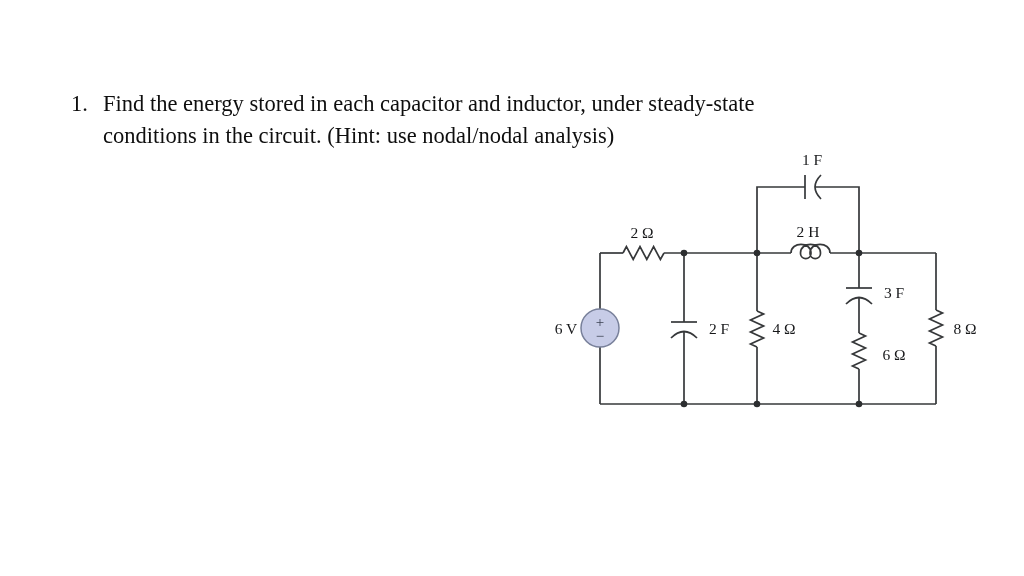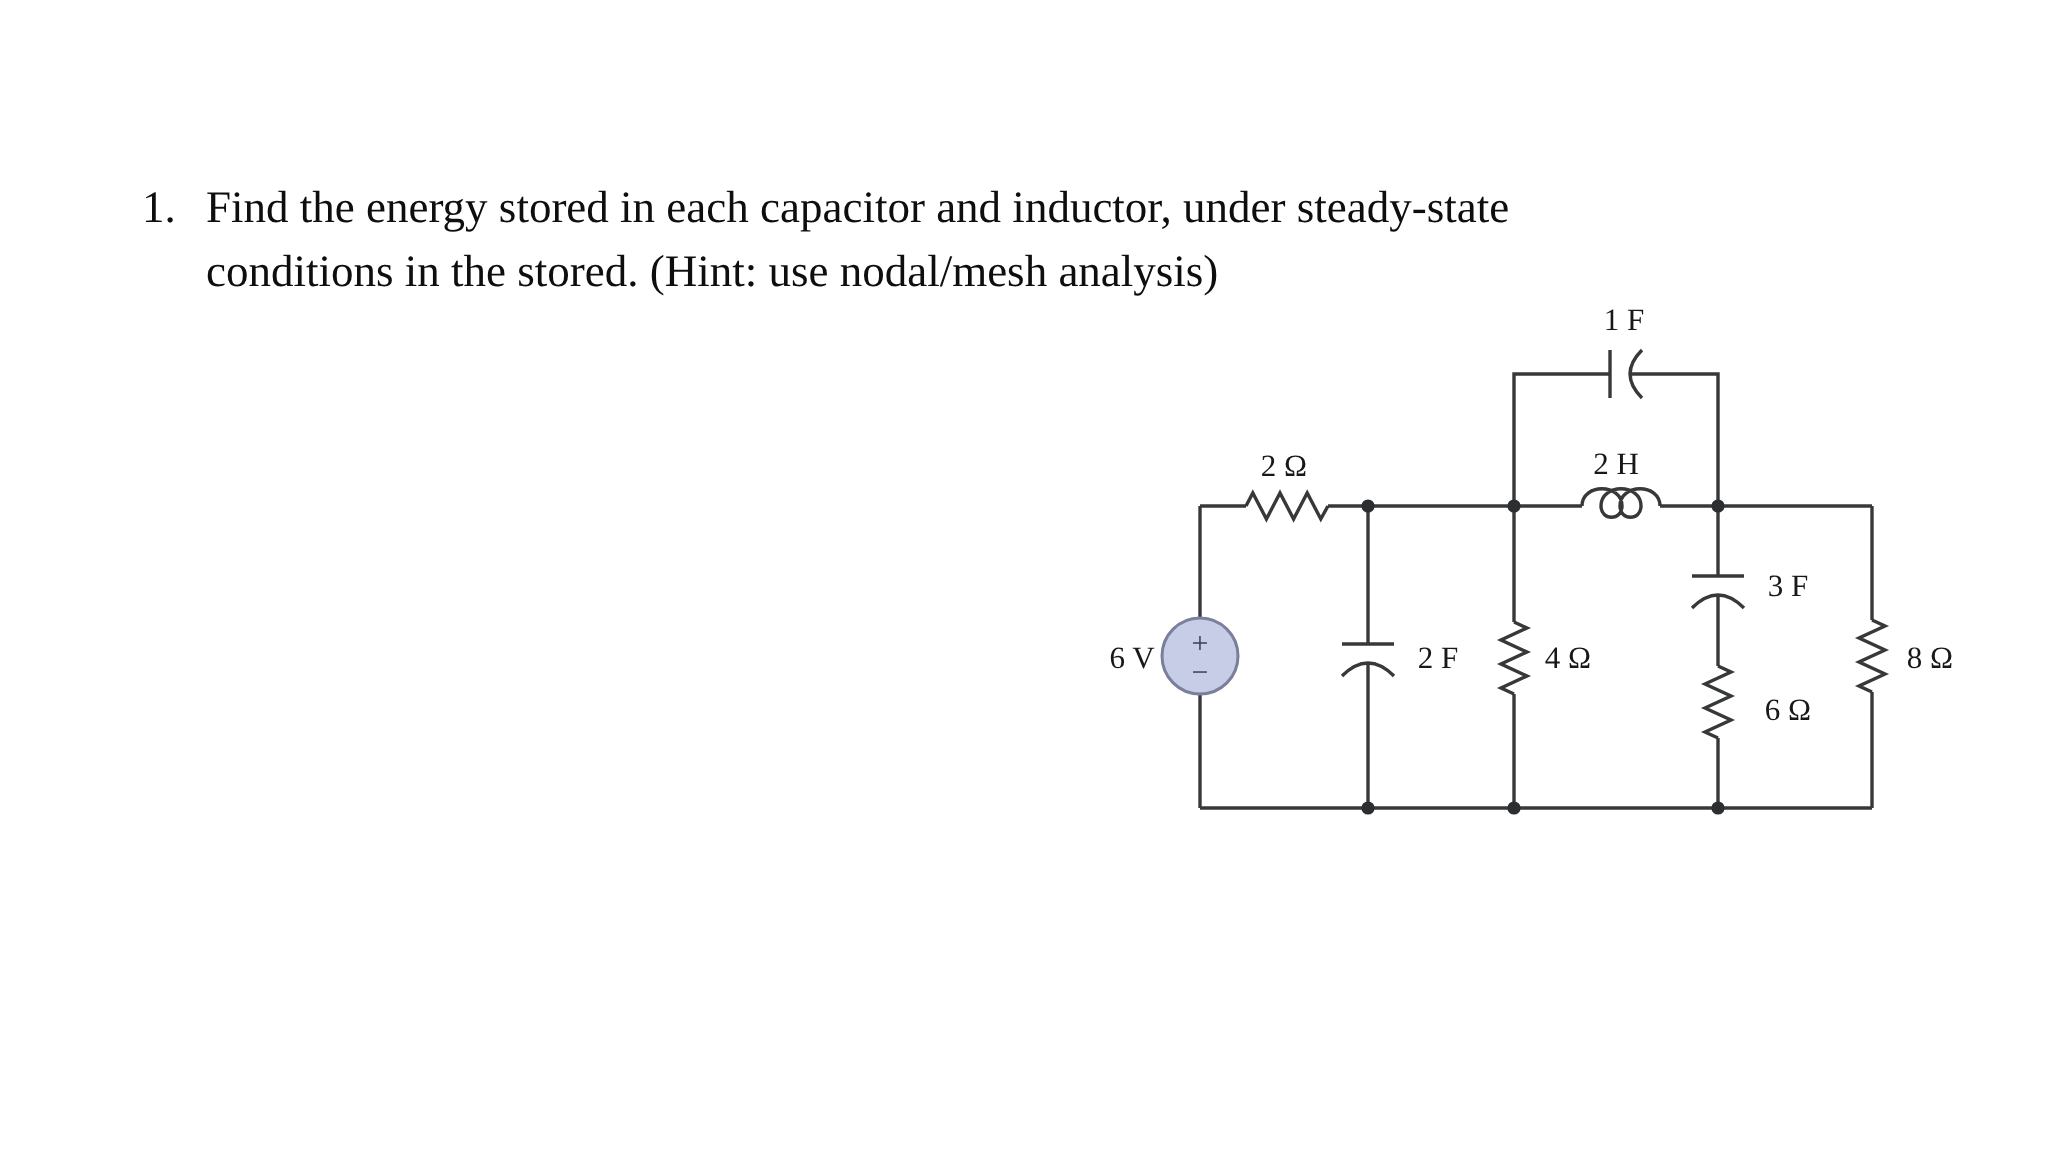--- a/index.html
+++ b/index.html
@@ -33,21 +33,21 @@
 </style>
 </head>
 <body>
 
 <div class="stage">
 
   <div class="problem">
     <div class="problem-number">1.</div>
     <div class="problem-lines">
       <div>Find the energy stored in each capacitor and inductor, under steady-state</div>
-      <div>conditions in the stored. (Hint: use nodal/mesh analysis)</div>
+      <div>conditions in the circuit. (Hint: use nodal/nodal analysis)</div>
     </div>
   </div>
 
   <svg class="circuit-svg" width="460" height="290" viewBox="0 0 460 290" xmlns="http://www.w3.org/2000/svg">
 
     <g stroke="#36383a" stroke-width="1.7" fill="none" stroke-linecap="butt" stroke-linejoin="miter">
 
       <path d="M 55 113 H 78"></path>
       <polyline points="78,113 81.4,106.5 88.2,119.5 95,106.5 101.8,119.5 108.6,106.5 115.4,119.5 119,113"></polyline>
       <path d="M 119 113 H 246"></path>

